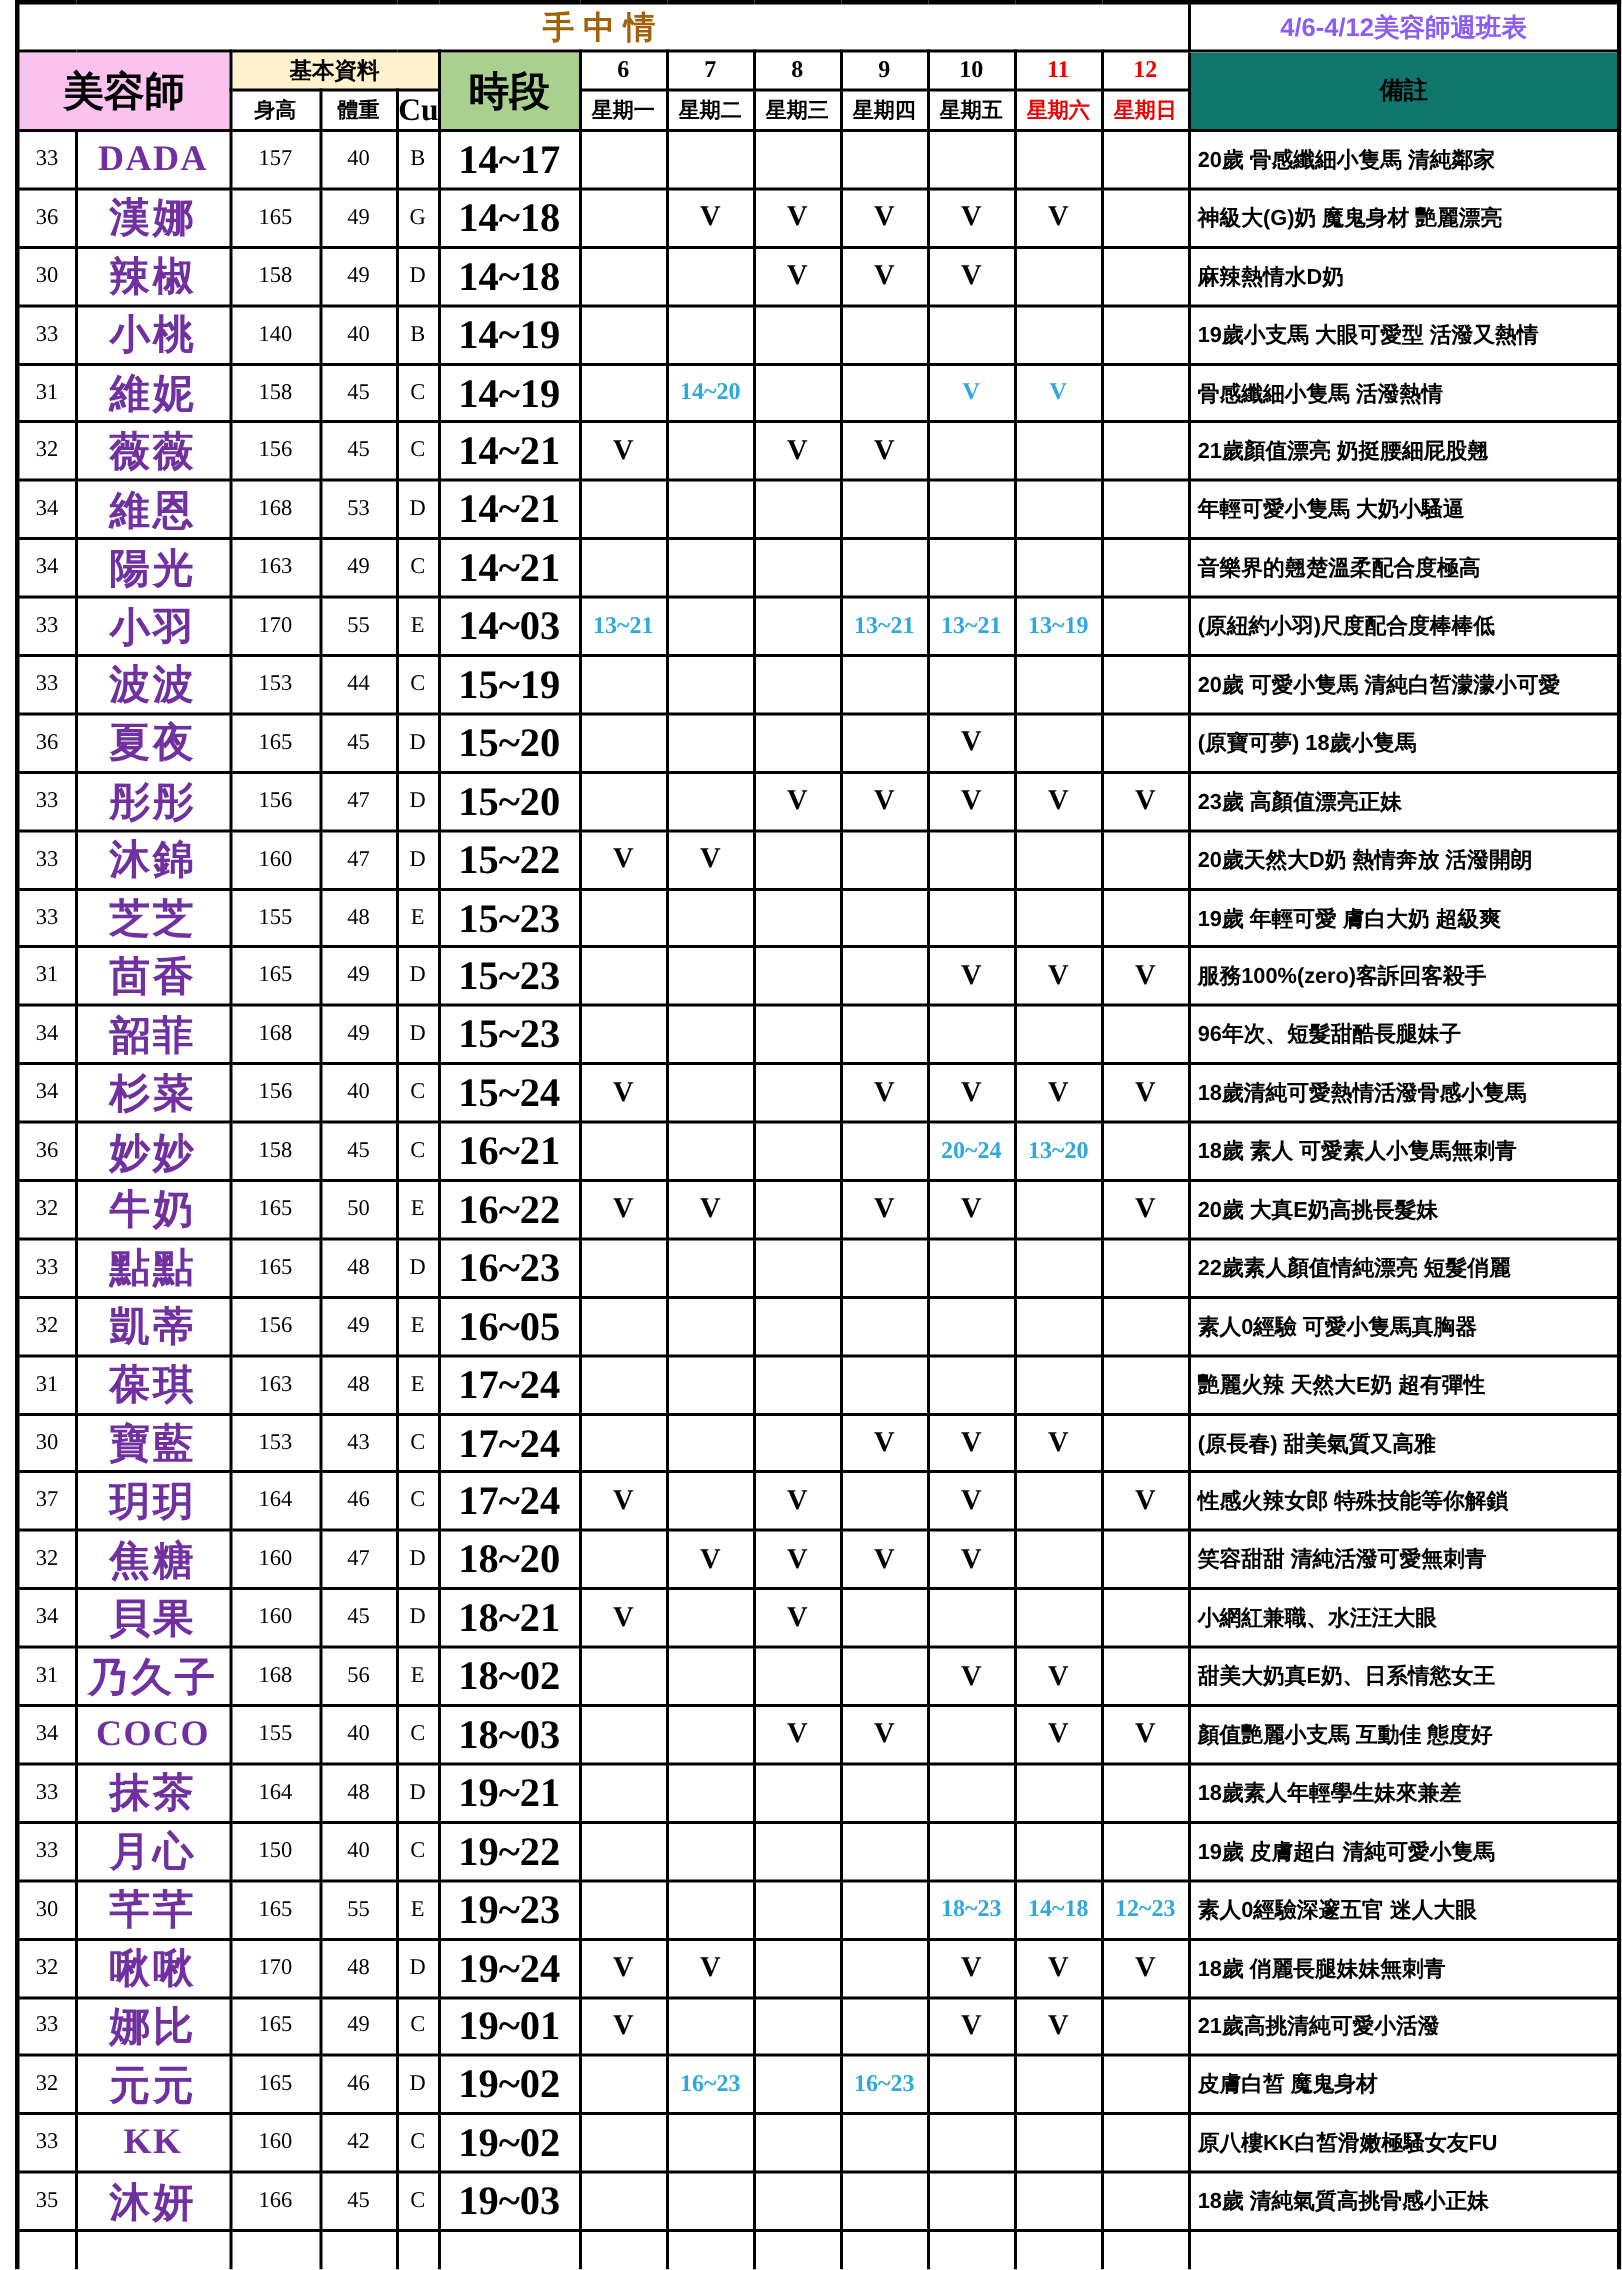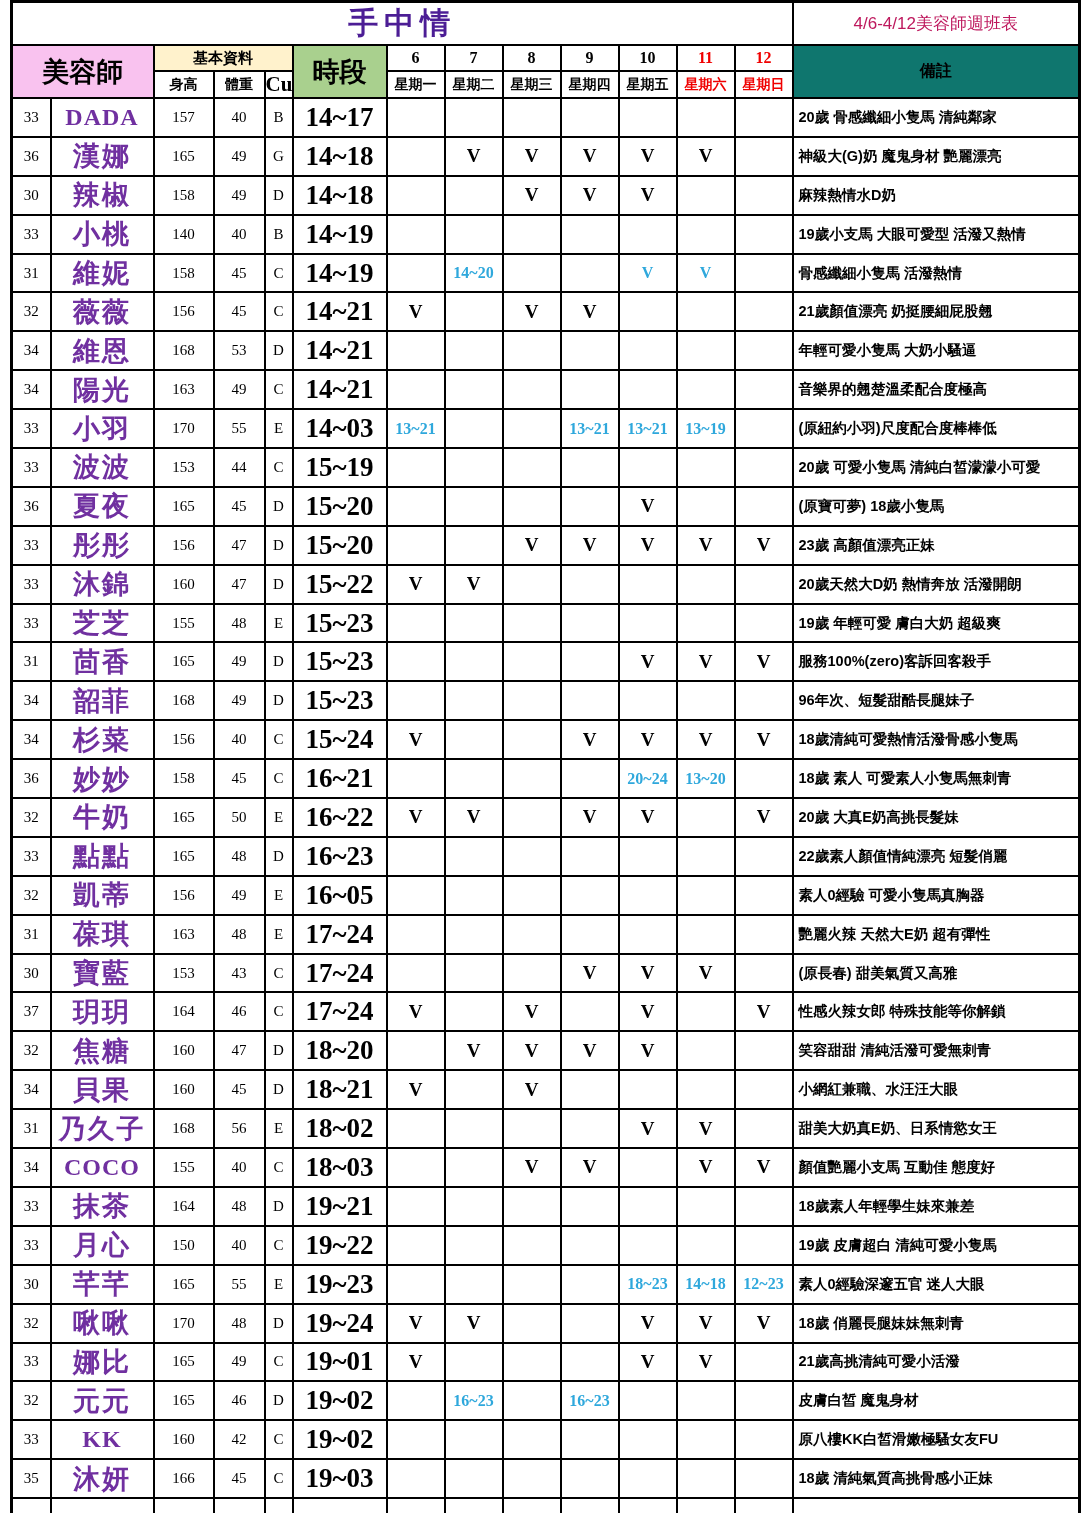--- a/index.html
+++ b/index.html
@@ -4,23 +4,23 @@
 <style>
   html,body{margin:0;padding:0;background:#fff;}
   .sheet{position:relative;width:1081px;height:1513px;background:#fff;overflow:hidden;
          font-family:"Liberation Sans",sans-serif;}
   table{border-collapse:collapse;table-layout:fixed;width:1068px;margin-left:10px;}
   td,th{border:2px solid #000;padding:0;text-align:center;vertical-align:middle;overflow:hidden;white-space:nowrap;}
   table{border:3px solid #000;}
   
   .title-row td{border:none;height:30px;background:#fff;}
   .title-left{text-align:center;}
-  .brand{font-size:30px;font-weight:bold;color:#4c1d95;letter-spacing:6px;}
+  .brand{font-size:21px;font-weight:bold;color:#a16207;letter-spacing:6px;}
   .title-right{border-left:2px solid #000 !important;}
-  .sheet-title{font-size:17px;font-weight:normal;color:#be185d;}
+  .sheet-title{font-size:17px;font-weight:bold;color:#8b5cf6;}
   
   thead tr.h1{height:26px;}
   thead tr.h2{height:26px;}
   .h-pink{background:#F9C2EF;font-size:27px;font-weight:bold;}
   .h-cream{background:#FFF2CC;font-size:15px;font-weight:bold;}
   .h-sub{background:#fff;font-size:14px;font-weight:bold;}
   .h-cup{font-family:"Liberation Serif",serif;font-size:21px;font-weight:bold;}
   .h-green{background:#A9D08E;font-size:27px;font-weight:bold;}
   .h-gray{background:#0f766e;font-size:16px;font-weight:bold;margin-top:28px;}
   .h-date{font-family:"Liberation Serif",serif;font-size:16px;font-weight:bold;}

